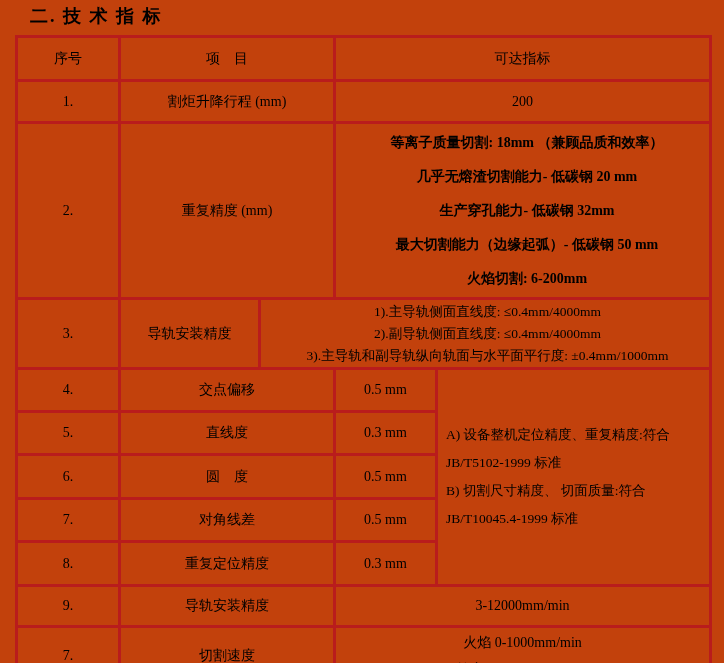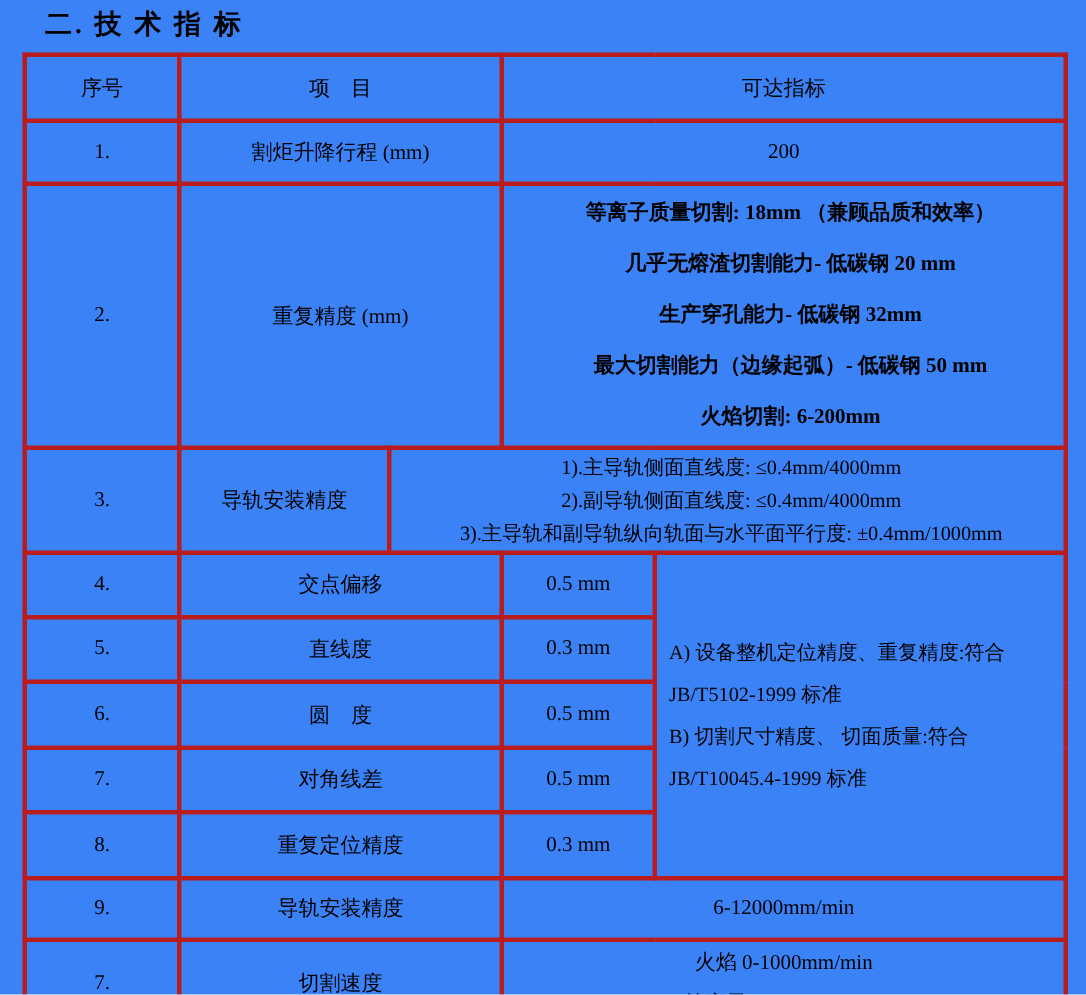--- a/index.html
+++ b/index.html
@@ -6,21 +6,21 @@
     margin: 0;
     padding: 0;
     background: #ffffff;
     color: #000000;
     font-family: "Liberation Serif", "DejaVu Serif", serif;
   }
   .page {
     position: relative;
     width: 724px;
     height: 663px;
-    background: #3b82f6;
+    background: #c2410c;
     overflow: hidden;
   }
   .doc-title {
     margin: 0;
     padding: 4px 0 0 30px;
     font-size: 18px;
     font-weight: bold;
     letter-spacing: 2px;
     line-height: 24px;
   }
@@ -159,21 +159,21 @@
 
     <tr class="h-r8">
       <td>8.</td>
       <td colspan="2">重复定位精度</td>
       <td>0.3 mm</td>
     </tr>
 
     <tr class="h-r9">
       <td>9.</td>
       <td colspan="2">导轨安装精度</td>
-      <td colspan="2">6-12000mm/min</td>
+      <td colspan="2">3-12000mm/min</td>
     </tr>
 
     <tr class="h-r10">
       <td>7.</td>
       <td colspan="2">切割速度</td>
       <td colspan="2" class="val-lines-speed">
         <div>火焰 0-1000mm/min</div>
         <div>等离子 0-6000mm/min</div>
       </td>
     </tr>

